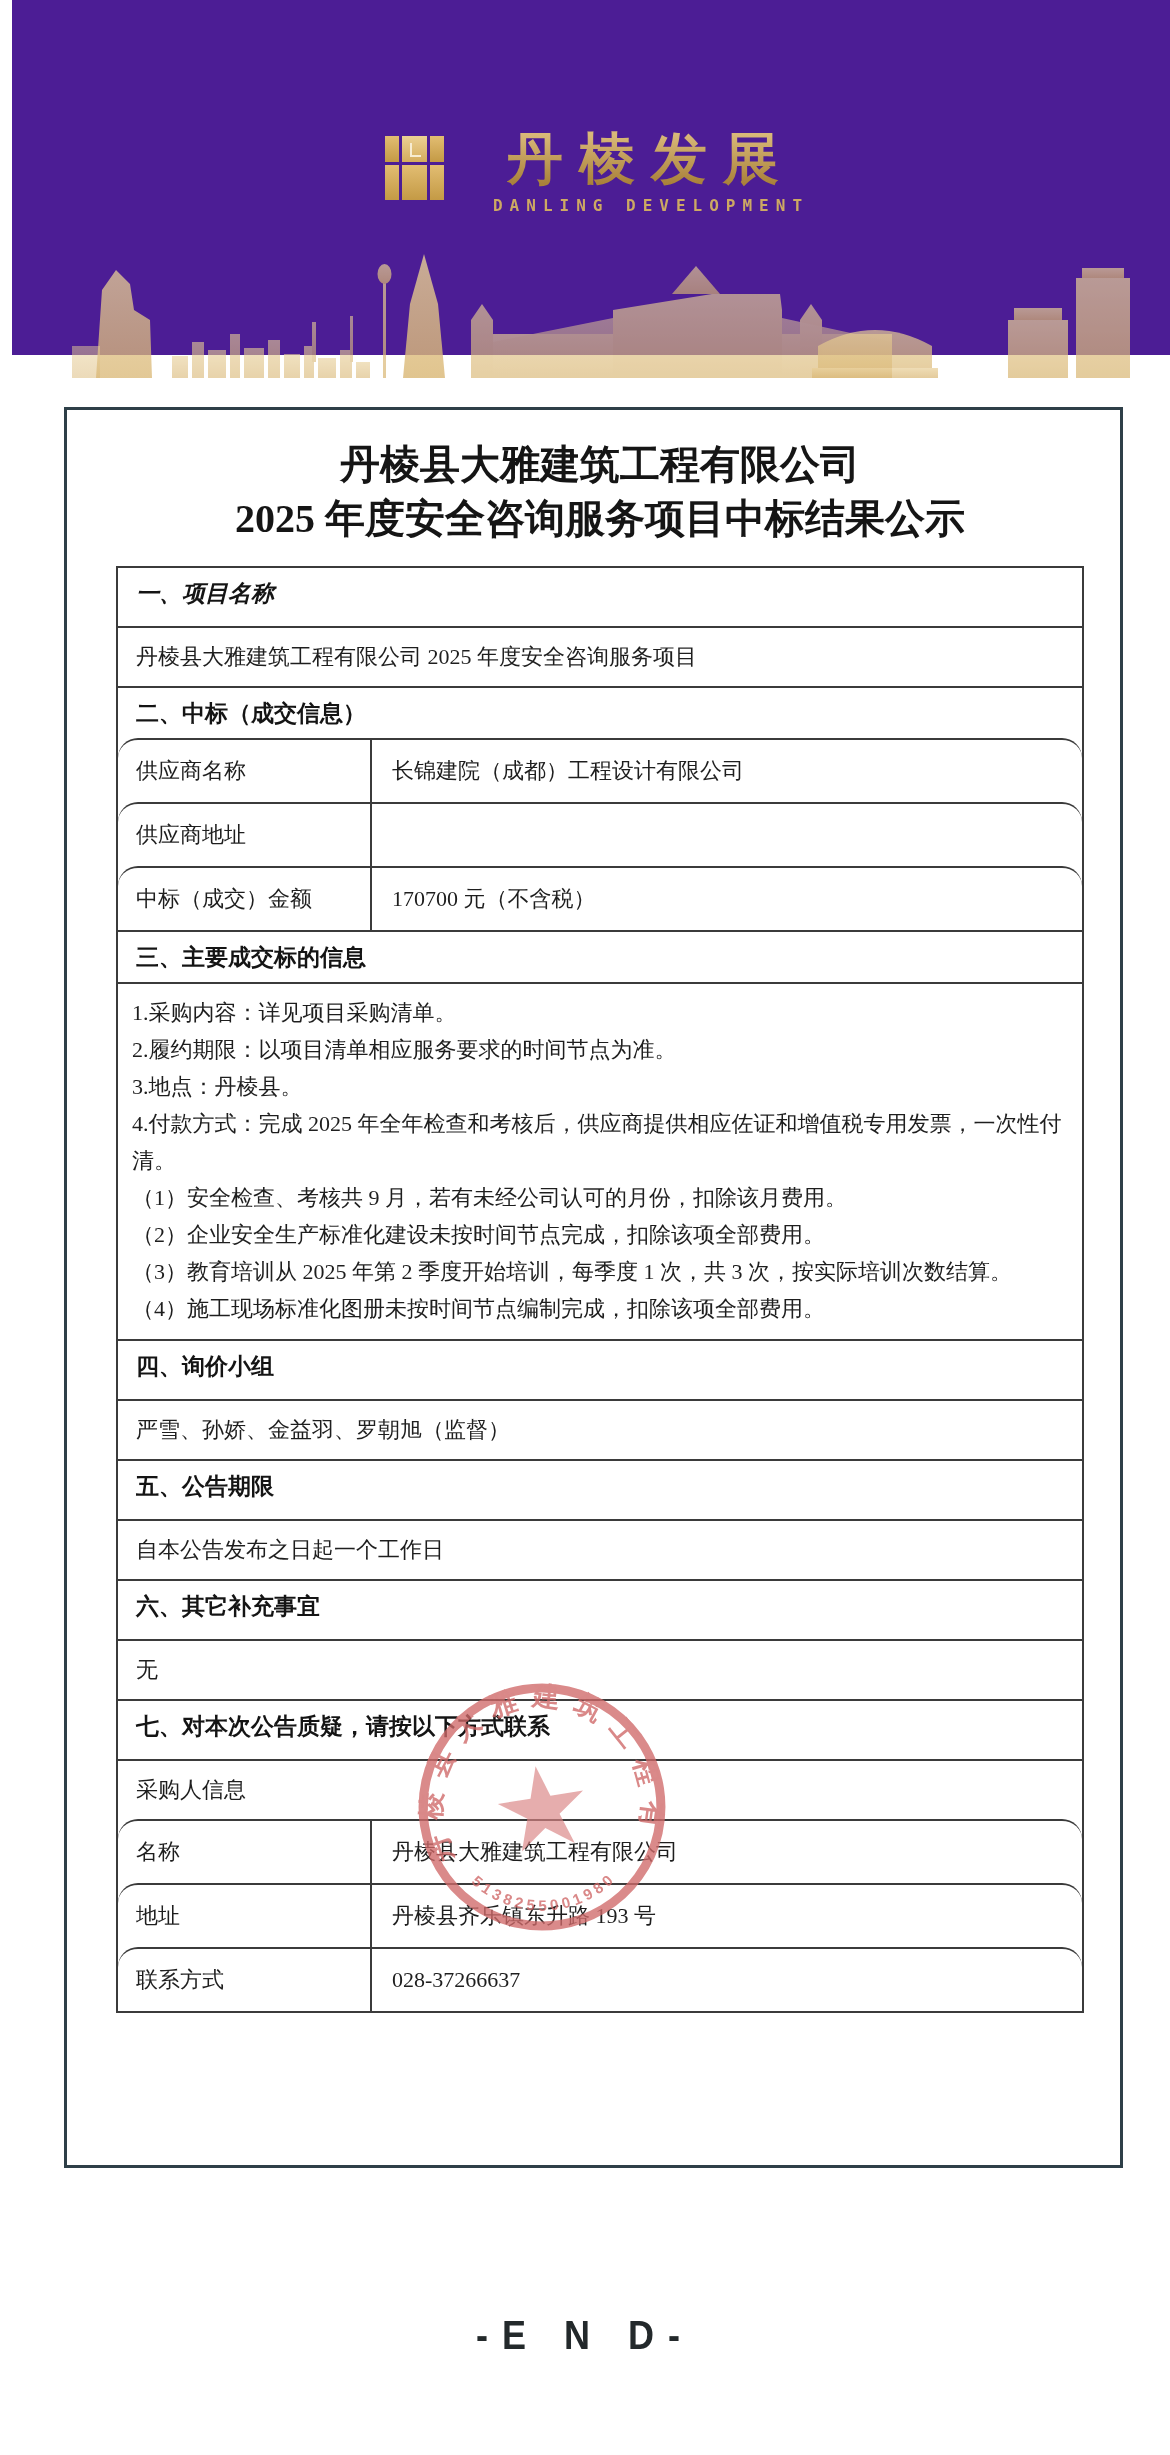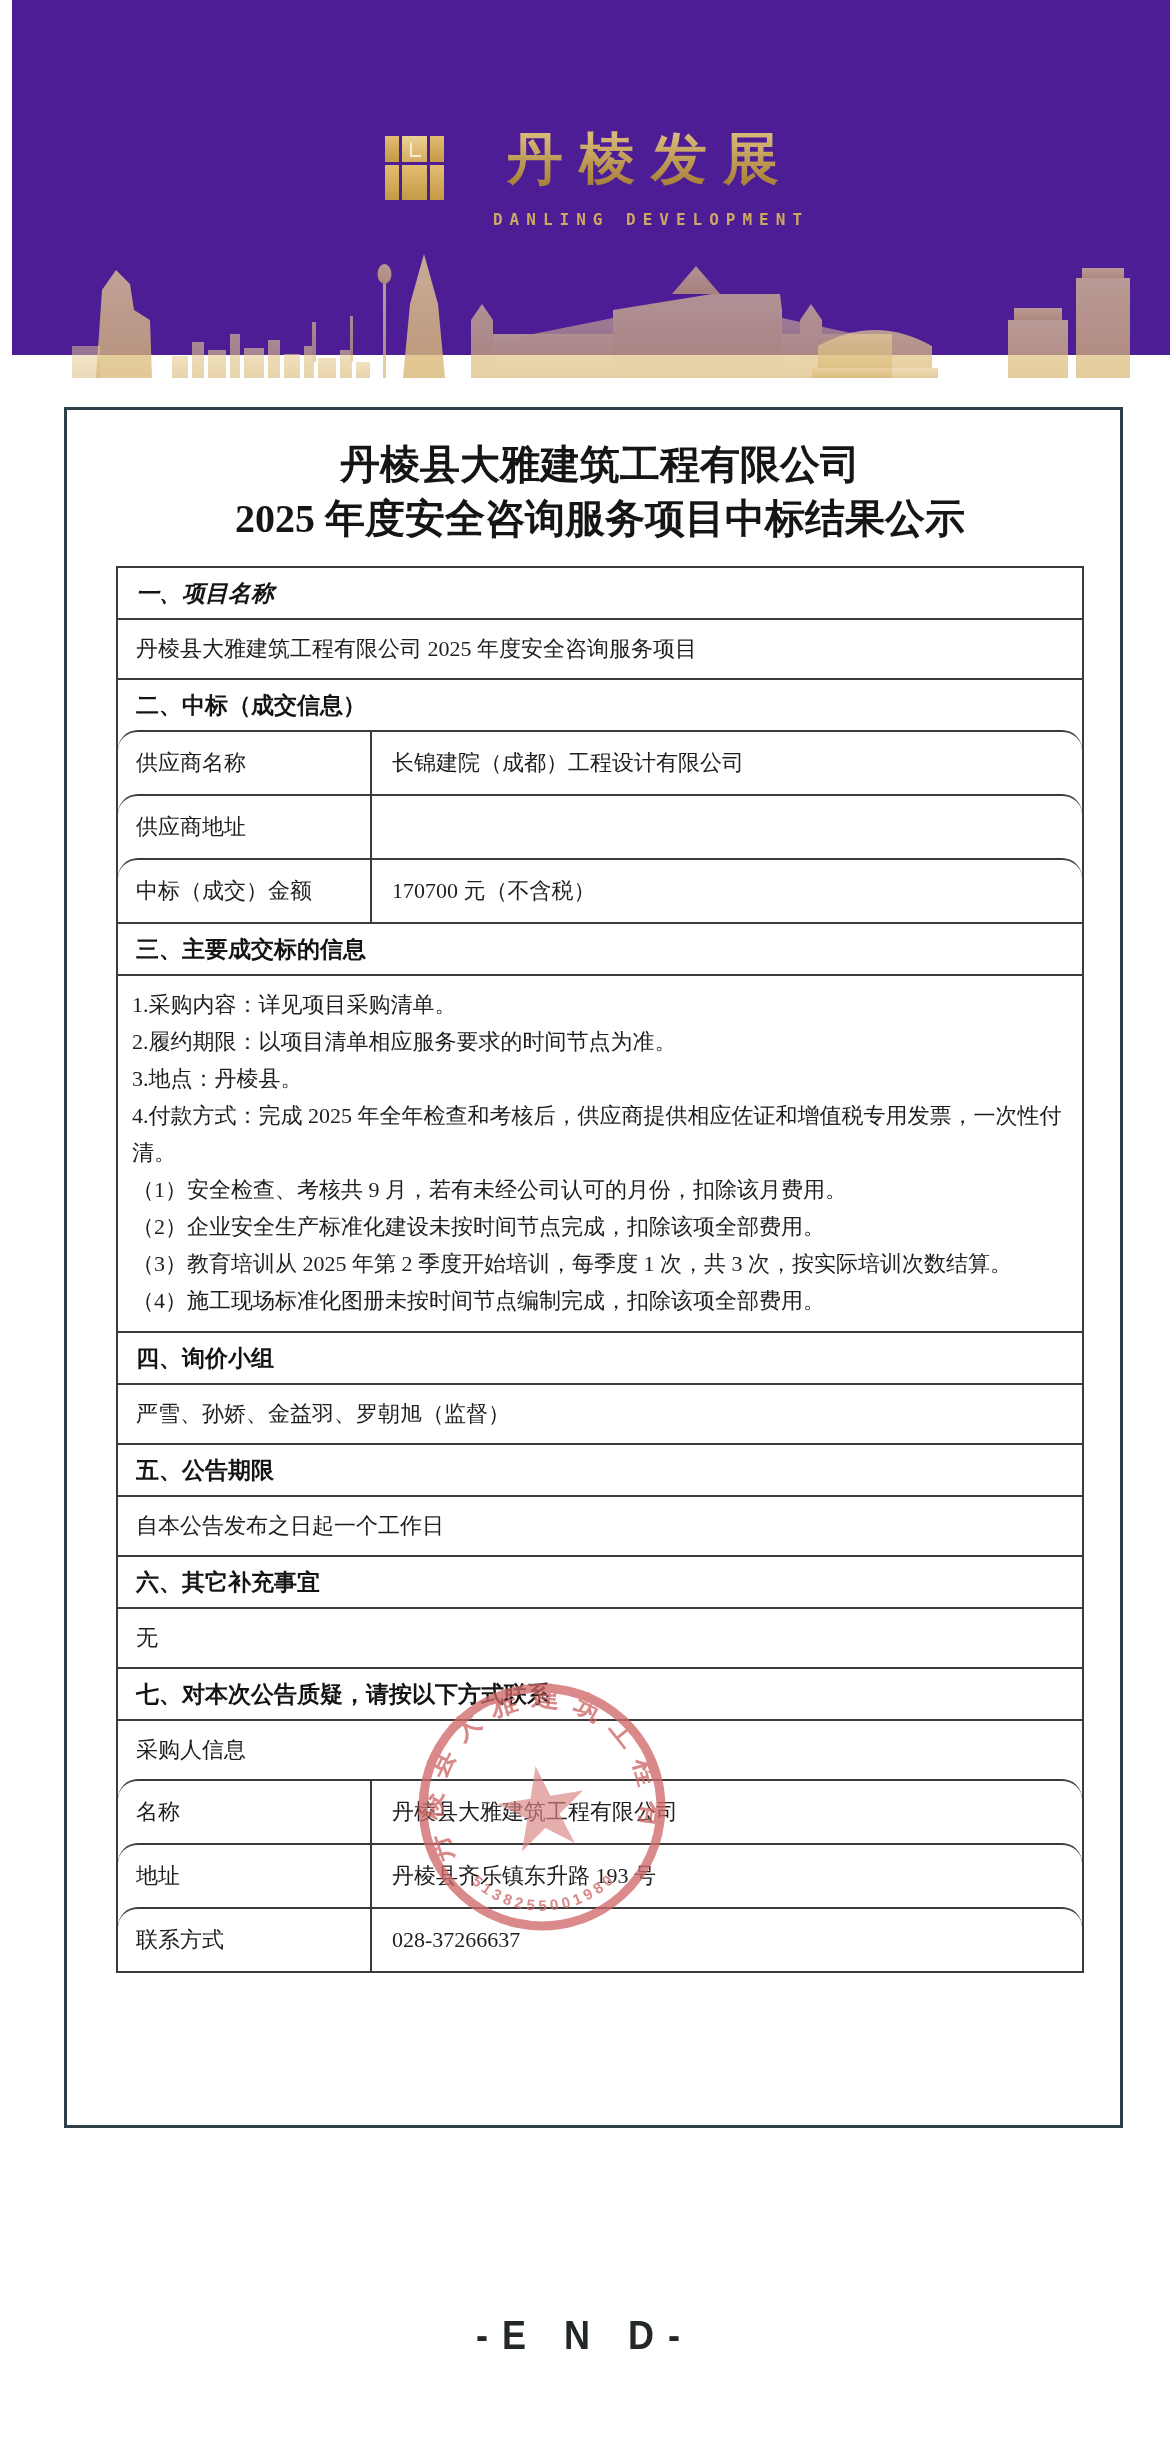--- a/index.html
+++ b/index.html
@@ -16,40 +16,40 @@
   .logo-icon span.lite{background:linear-gradient(180deg,#ecd194,#d4ac5d);position:relative;}
   .logo-icon span.lite:after{content:"";position:absolute;left:8px;top:7px;width:9px;height:12px;border-left:2px solid #f7ecd2;border-bottom:2px solid #f7ecd2;}
   .logo-text-col{display:flex;flex-direction:column;align-items:center;}
   .logo-text{
     font-size:56px;font-weight:700;letter-spacing:16px;line-height:62px;
     background:linear-gradient(180deg,#d9b979 10%,#a9813a 90%);
     -webkit-background-clip:text;background-clip:text;color:transparent;
     font-family:"Liberation Serif","DejaVu Serif",serif;
   }
   .logo-sub{
-    margin-top:20px;font-size:16px;letter-spacing:7px;color:#cda963;font-weight:700;
+    margin-top:6px;font-size:16px;letter-spacing:7px;color:#cda963;font-weight:700;
     font-family:"DejaVu Sans Mono","Liberation Mono",monospace;
   }
   .skyline{position:absolute;left:0;top:250px;width:1170px;height:132px;display:block;}
   
   .doc-box{
     position:absolute;left:64px;top:407px;width:1059px;box-sizing:border-box;
     border:3px solid #2e3f48;background:#ffffff;padding:28px 36px 152px 49px;
   }
   .doc-title{margin:0 0 20px 0;text-align:center;font-weight:700;font-size:40px;line-height:54px;color:#151515;}
   .doc-title .tl{white-space:nowrap;}
   
   .table{border:2px solid #3b3b3b;}
   .row{border-top:2px solid #3b3b3b;font-size:22px;}
   .row:first-child{border-top:none;font-style:italic;}
   .r-header{
     display:flex;align-items:center;min-height:50px;padding:0 18px;font-weight:700;font-size:23px;
     font-family:"Liberation Sans","DejaVu Sans",sans-serif;color:#141414;
   }
-  .r-full{display:flex;align-items:center;min-height:58px;padding:0 18px;}
+  .r-full{display:flex;align-items:center;min-height:58px;padding:0 18px;margin-top:8px;}
   .r-block{padding:10px 18px 12px 14px;line-height:37px;}
   .r-block .bline{white-space:pre-wrap;}
   .r-pair{display:grid;grid-template-columns:254px 1fr;border-radius:20px;}
   .r-pair .cell{display:flex;align-items:center;min-height:62px;padding:0 18px;}
   .r-pair .label{border-right:2px solid #3b3b3b;}
   .r-pair .value{padding-left:20px;}
   
   .seal{position:absolute;left:344px;top:1266px;width:262px;height:262px;pointer-events:none;}
   .seal text{font-family:"Liberation Sans","DejaVu Sans",sans-serif;font-weight:700;}
   .seal .arc-cn{font-size:27px;letter-spacing:13px;fill:#cf6767;}

